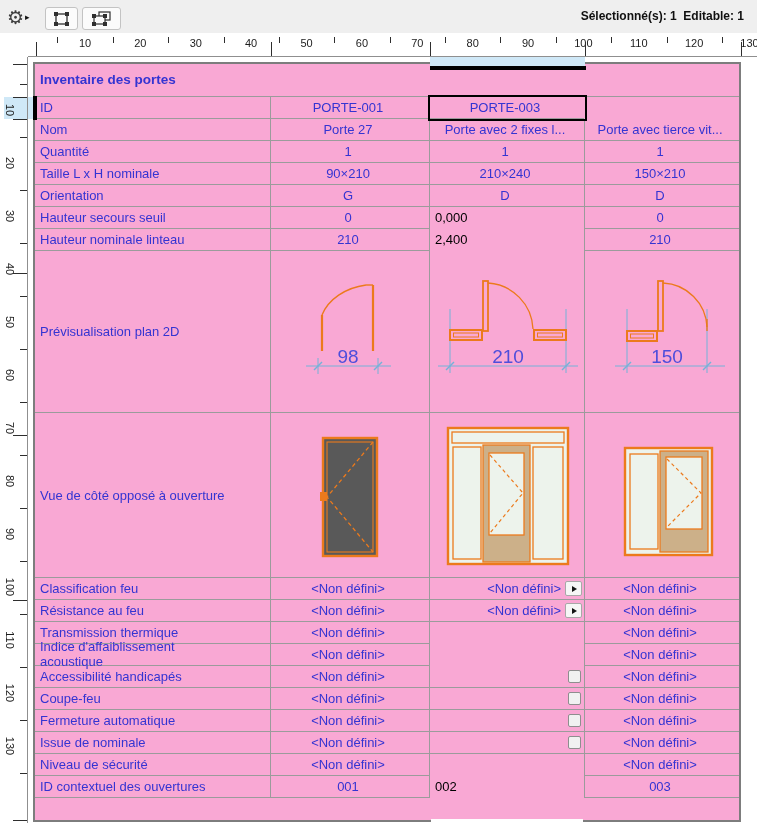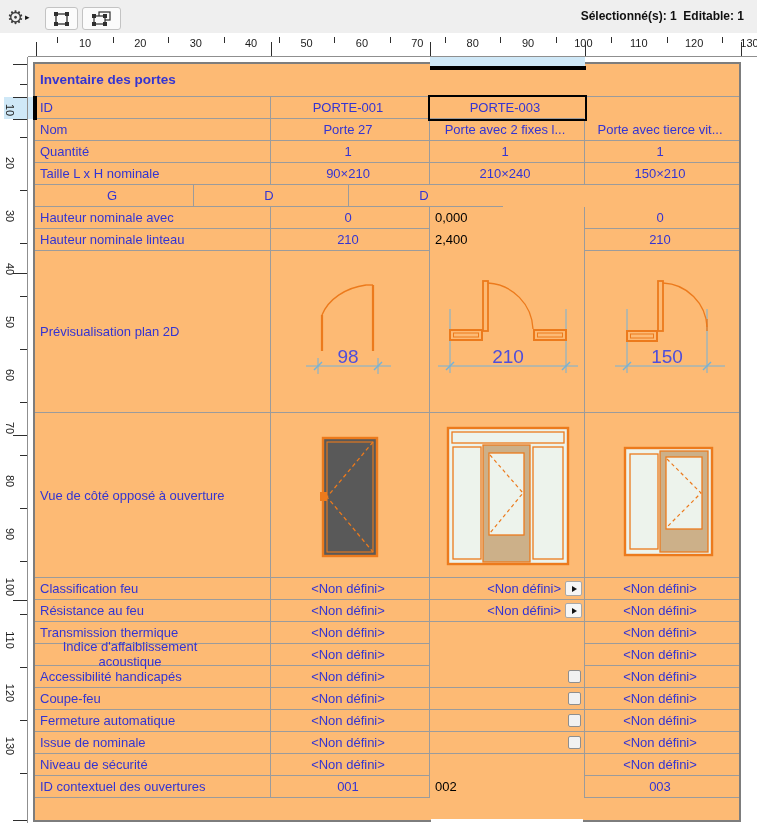--- a/index.html
+++ b/index.html
@@ -36,42 +36,42 @@
   #vruler{position:absolute;left:0;top:57px;width:28px;height:766px;background:#fff;}
   .vbase{position:absolute;left:27px;top:0;width:1px;height:766px;background:#8f8f8f;}
   .vnum{position:absolute;left:4px;writing-mode:vertical-rl;transform:translateY(-50%);
         font-size:11px;color:#1c1c1c;}
   .vtick{position:absolute;left:20px;width:7px;height:1px;background:#2e2e2e;}
   .vtick.long{left:13px;width:14px;}
   .vruler-sel{position:absolute;left:4px;top:40px;width:29px;height:22px;background:#cfe8f7;}
   
   #schedule{
     position:absolute;left:33px;top:62px;width:708px;height:760px;box-sizing:border-box;
-    border:2px solid #7d7d7d;background:#fdba74;
+    border:2px solid #7d7d7d;background:#f9a8d4;
   }
   .row{display:flex;}
   .h33{height:33px;}.h22{height:22px;}.h162{height:162px;}.h165{height:165px;}
   .cell{
     box-sizing:border-box;border-right:1px solid #9b9b9b;border-bottom:1px solid #9b9b9b;
     font-size:13px;color:#3434d2;overflow:hidden;white-space:nowrap;
   }
   .c0{width:236px;}.c1{width:159px;}.c2{width:155px;}.c3{width:154px;border-right:none;}
   .h22 .cell{line-height:21px;}
   .lab{padding-left:5px;text-align:left;}
   .val{padding-right:4px;text-align:center;}
   .title-cell{
     width:100%;border-right:none;font-weight:bold;font-size:13.5px;
     padding-left:5px;line-height:32px;
   }
   .edit{text-align:left;padding-left:5px;color:#000;}
   .nb{border-bottom:none !important;}
   .imgcell{padding:0;}
   .imgcell svg{display:block;}
   .flexlab{display:flex;align-items:center;line-height:15px;white-space:normal;}
-  .two-line{position:relative;overflow:visible;text-align:center;}
+  .two-line{position:relative;overflow:visible;}
   .two-line .ind{
     position:absolute;left:5px;top:-5px;width:180px;line-height:15px;white-space:normal;z-index:2;
   }
   .cb-cell{display:flex;align-items:center;justify-content:flex-end;padding-right:3px;}
   .checkbox{
     width:13px;height:13px;box-sizing:border-box;background:#f1f1f1;
     border:1px solid #8e8e8e;border-radius:2px;
   }
   .pop-cell{display:flex;align-items:center;justify-content:flex-end;padding-right:2px;}
   .pop-cell .nd{margin-right:4px;}
@@ -236,27 +236,28 @@
 
 
   <div class="row h22">
     <div class="cell c0 lab">Taille L x H nominale</div>
     <div class="cell c1 val">90×210</div>
     <div class="cell c2 val">210×240</div>
     <div class="cell c3 val">150×210</div>
   </div>
 
   <div class="row h22">
+    <div class="cell c0 lab">Orientation</div>
     <div class="cell c1 val">G</div>
     <div class="cell c2 val">D</div>
     <div class="cell c3 val">D</div>
   </div>
 
   <div class="row h22">
-    <div class="cell c0 lab">Hauteur nominale avec</div>
+    <div class="cell c0 lab">Hauteur secours seuil</div>
     <div class="cell c1 val">0</div>
     <div class="cell c2 edit nb">0,000</div>
     <div class="cell c3 val">0</div>
   </div>
 
   <div class="row h22">
     <div class="cell c0 lab">Hauteur nominale linteau</div>
     <div class="cell c1 val">210</div>
     <div class="cell c2 edit nb">2,400</div>
     <div class="cell c3 val">210</div>

